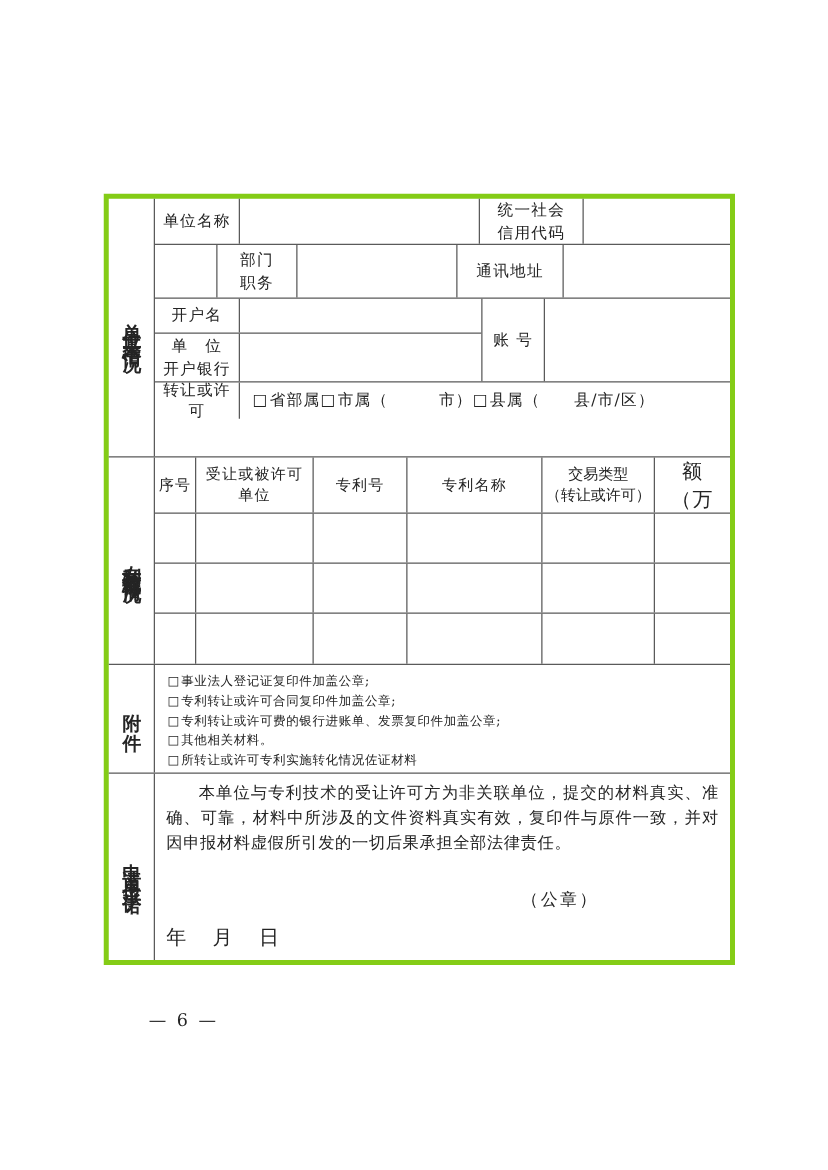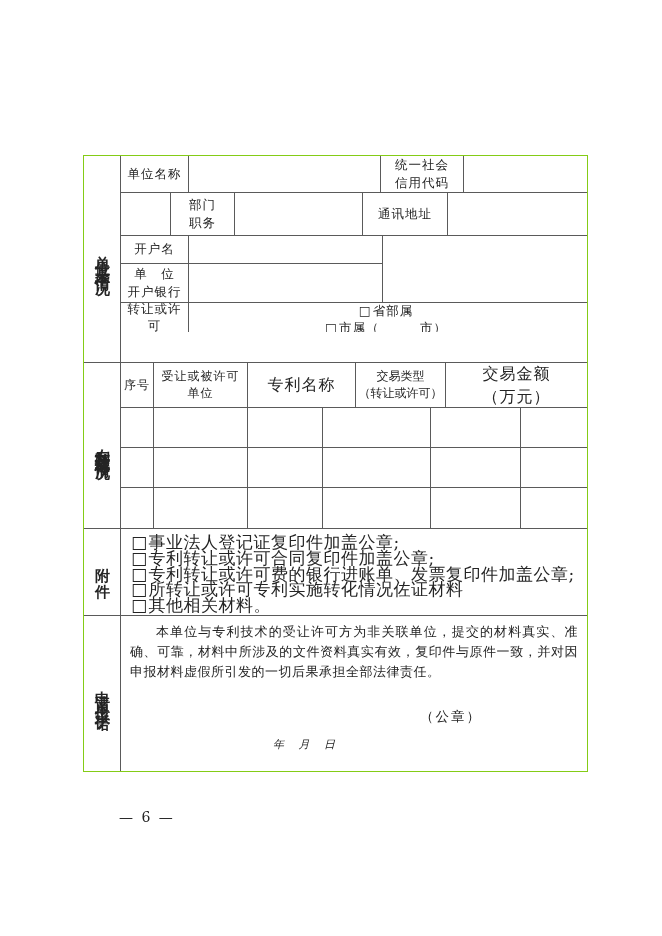--- a/index.html
+++ b/index.html
@@ -7,21 +7,21 @@
   body {
     background:#ffffff;
     color:#242424;
     font-family:"DejaVu Serif","Liberation Serif",serif;
     position:relative;
     overflow:hidden;
   }
   .tbl {
     position:absolute; left:83px; top:155px;
     width:505px; height:617px;
-    border:1px solid #84cc16;
+    border:4px solid #84cc16;
     display:flex; flex-direction:column;
     background:#fff;
   }
   .sec { display:flex; width:100%; flex:none; }
   .bb { border-bottom:1px solid #5a5a5a; }
   .br { border-right:1px solid #5a5a5a; }
   .side {
     width:37px; min-width:37px;
     border-right:1px solid #5a5a5a;
     display:flex; align-items:center; justify-content:center;
@@ -45,45 +45,44 @@
   .prewrap { white-space:pre; }
   .dcol { display:flex; flex-direction:column; flex:none; }
   
   .w68{width:68px}.w192{width:192px}.w83{width:83px}
   .w242{width:242px}.w85{width:85px}.w50{width:50px}
   .w64{width:64px}.w128{width:128px}.w262{width:262px}
   .w33{width:33px}.w94{width:94px}.w75{width:75px}
   .w108{width:108px}.w90{width:90px}
   
   .affil {
-    justify-content:space-between;
+    justify-content:flex-start;
     padding:0 14px 0 10px;
-    flex-direction:column;
   }
   .affil .opt { white-space:pre; }
   
   .att {
     flex:1; padding:6px 10px 0 10px;
-    font-size:17px; letter-spacing:0.5px;
+    font-size:10px; letter-spacing:0.5px;
   }
   .att-line { line-height:15.8px; white-space:pre; }
   .cb { margin-right:1px; }
   
   .commit { flex:1; padding:6px 9px 0 9px; font-size:13px; }
   .commit-text {
     text-indent:2em; line-height:20px; letter-spacing:0.5px;
     text-align:justify;
   }
   .seal {
     margin:26px 96px 0 0; text-align:right;
     font-size:13.5px; letter-spacing:2px;
   }
   .datefield {
-    margin:11px 100px 0 0; text-align:center;
-    font-size:11px; white-space:pre;font-style:italic;
+    margin:11px 100px 0 0; text-align:left;
+    font-size:16px; white-space:pre;
   }
   .pageno {
     position:absolute; left:119px; top:809px;
     font-size:14px; letter-spacing:2px; white-space:pre;
   }
 </style>
 </head>
 <body>
 
 <div class="tbl">
@@ -117,20 +116,21 @@
           <div class="row bb" style="height:28px">
             <div class="cell br w68">开户名</div>
             <div class="cell grow"></div>
           </div>
           <div class="row" style="height:38px">
             <div class="cell br w68 pre">单　位
 开户银行</div>
             <div class="cell grow"></div>
           </div>
         </div>
+        <div class="cell br w50 prewrap">账 号</div>
         <div class="cell grow"></div>
       </div>
 
       <div class="row" style="height:29px">
         <div class="cell br w68">转让或许可</div>
         <div class="cell grow affil">
           <span class="opt"><span class="cb">□</span><span>省部属</span></span>
           <span class="opt"><span class="cb">□</span><span>市属（　　　市）</span></span>
           <span class="opt"><span class="cb">□</span><span>县属（　　县/市/区）</span></span>
         </div>
@@ -142,21 +142,22 @@
   <div class="sec bb" style="height:166px">
     <div class="side">
       <span class="vtext tight">专利转让或许可情况</span>
     </div>
     <div class="content">
 
       <div class="row bb" style="height:45px">
         <div class="cell br w33" style="font-size:12px">序号</div>
         <div class="cell br w94 pre" style="font-size:12px">受让或被许可
 单位</div>
-        <div class="cell br w108" style="font-size:16px">专利名称</div>
+        <div class="cell br w75" style="font-size:12px">专利号</div>
+        <div class="cell br w108" style="font-size:12px">专利名称</div>
         <div class="cell br w90 pre" style="font-size:12px;letter-spacing:0">交易类型
 （转让或许可）</div>
         <div class="cell grow pre" style="font-size:16px">交易金额
 （万元）</div>
       </div>
 
       <div class="row bb" style="height:40px">
         <div class="cell br w33"></div>
         <div class="cell br w94"></div>
         <div class="cell br w75"></div>
@@ -187,22 +188,22 @@
   </div>
 
   <div class="sec bb" style="height:87px">
     <div class="side">
       <span class="vtext wide">附件</span>
     </div>
     <div class="att">
       <div class="att-line"><span class="cb">□</span><span>事业法人登记证复印件加盖公章;</span></div>
       <div class="att-line"><span class="cb">□</span><span>专利转让或许可合同复印件加盖公章;</span></div>
       <div class="att-line"><span class="cb">□</span><span>专利转让或许可费的银行进账单、发票复印件加盖公章;</span></div>
+      <div class="att-line"><span class="cb">□</span><span>其他相关材料。</span></div>
       <div class="att-line"><span class="cb">□</span><span>所转让或许可专利实施转化情况佐证材料</span></div>
-      <div class="att-line"><span class="cb">□</span><span>其他相关材料。</span></div>
     </div>
   </div>
 
   <div class="sec" style="flex:1 1 auto">
     <div class="side">
       <span class="vtext">申请单位承诺</span>
     </div>
     <div class="commit">
       <p class="commit-text">本单位与专利技术的受让许可方为非关联单位，提交的材料真实、准确、可靠，材料中所涉及的文件资料真实有效，复印件与原件一致，并对因申报材料虚假所引发的一切后果承担全部法律责任。</p>
       <div class="seal">（公章）</div>

